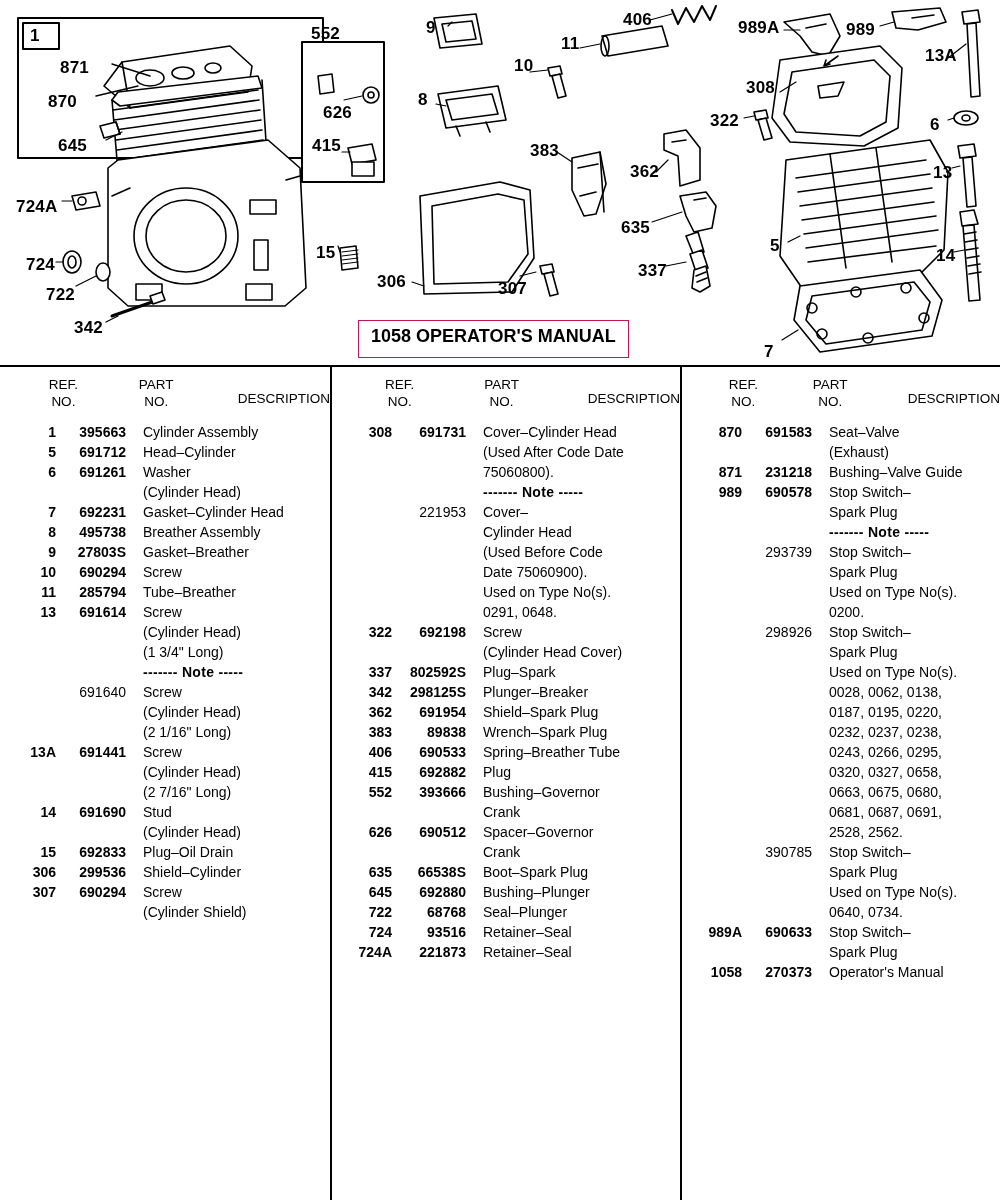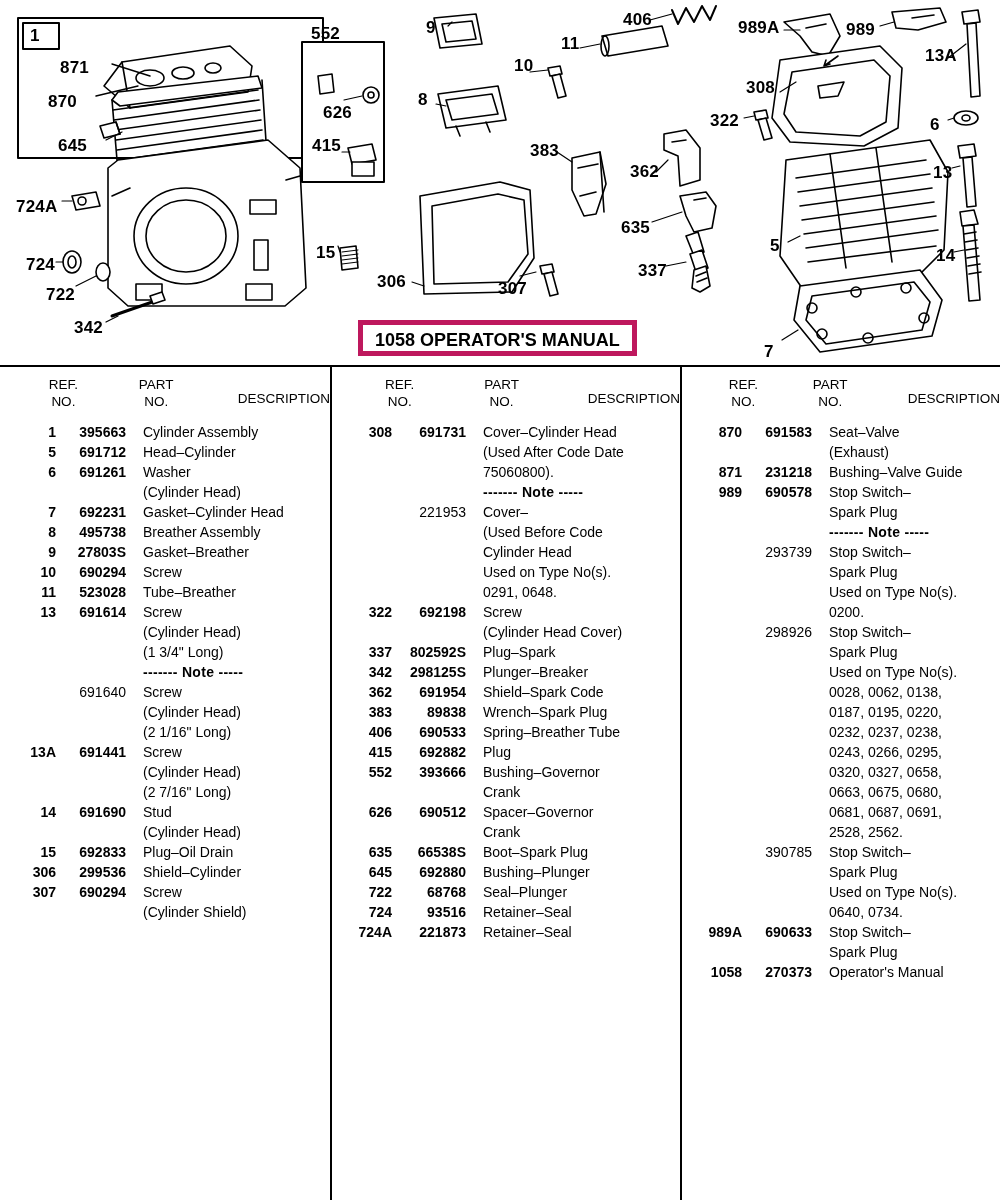--- a/index.html
+++ b/index.html
@@ -23,22 +23,22 @@
   #diagram svg { position: absolute; left: 0; top: 0; }
   .callout {
     position: absolute;
     font-weight: bold;
     font-size: 17px;
     letter-spacing: 0.2px;
     white-space: nowrap;
   }
   .manualbox {
     position: absolute;
-    border: 5px solid #be185d;
-    padding: 5px 12px 0 12px;
+    border: 1px solid #be185d;
+    padding: 5px 12px 10px 12px;
     font-weight: bold;
     font-size: 18px;
     background: #fff;
     white-space: nowrap;
   }
 
   
   #tables {
     position: absolute;
     left: 0;
@@ -378,21 +378,21 @@
             <div class="part">27803S</div>
             <div class="desc">Gasket–Breather</div>
           </div>
           <div class="row">
             <div class="ref">10</div>
             <div class="part">690294</div>
             <div class="desc">Screw</div>
           </div>
           <div class="row">
             <div class="ref">11</div>
-            <div class="part">523028</div>
+            <div class="part">285794</div>
             <div class="desc">Tube–Breather</div>
           </div>
           <div class="row">
             <div class="ref">13</div>
             <div class="part">691614</div>
             <div class="desc">Screw</div>
           </div>
           <div class="row">
             <div class="ref"></div>
             <div class="part"></div>
@@ -505,26 +505,31 @@
             <div class="desc note">------- Note -----</div>
           </div>
           <div class="row">
             <div class="ref"></div>
             <div class="part note">221953</div>
             <div class="desc">Cover–</div>
           </div>
           <div class="row">
             <div class="ref"></div>
             <div class="part"></div>
+            <div class="desc">Cylinder Head</div>
+          </div>
+          <div class="row">
+            <div class="ref"></div>
+            <div class="part"></div>
             <div class="desc">(Used Before Code</div>
           </div>
           <div class="row">
             <div class="ref"></div>
             <div class="part"></div>
-            <div class="desc">Cylinder Head</div>
+            <div class="desc">Date 75060900).</div>
           </div>
           <div class="row">
             <div class="ref"></div>
             <div class="part"></div>
             <div class="desc">Used on Type No(s).</div>
           </div>
           <div class="row">
             <div class="ref"></div>
             <div class="part"></div>
             <div class="desc">0291, 0648.</div>
@@ -545,21 +550,21 @@
             <div class="desc">Plug–Spark</div>
           </div>
           <div class="row">
             <div class="ref">342</div>
             <div class="part">298125S</div>
             <div class="desc">Plunger–Breaker</div>
           </div>
           <div class="row">
             <div class="ref">362</div>
             <div class="part">691954</div>
-            <div class="desc">Shield–Spark Code</div>
+            <div class="desc">Shield–Spark Plug</div>
           </div>
           <div class="row">
             <div class="ref">383</div>
             <div class="part">89838</div>
             <div class="desc">Wrench–Spark Plug</div>
           </div>
           <div class="row">
             <div class="ref">406</div>
             <div class="part">690533</div>
             <div class="desc">Spring–Breather Tube</div>

